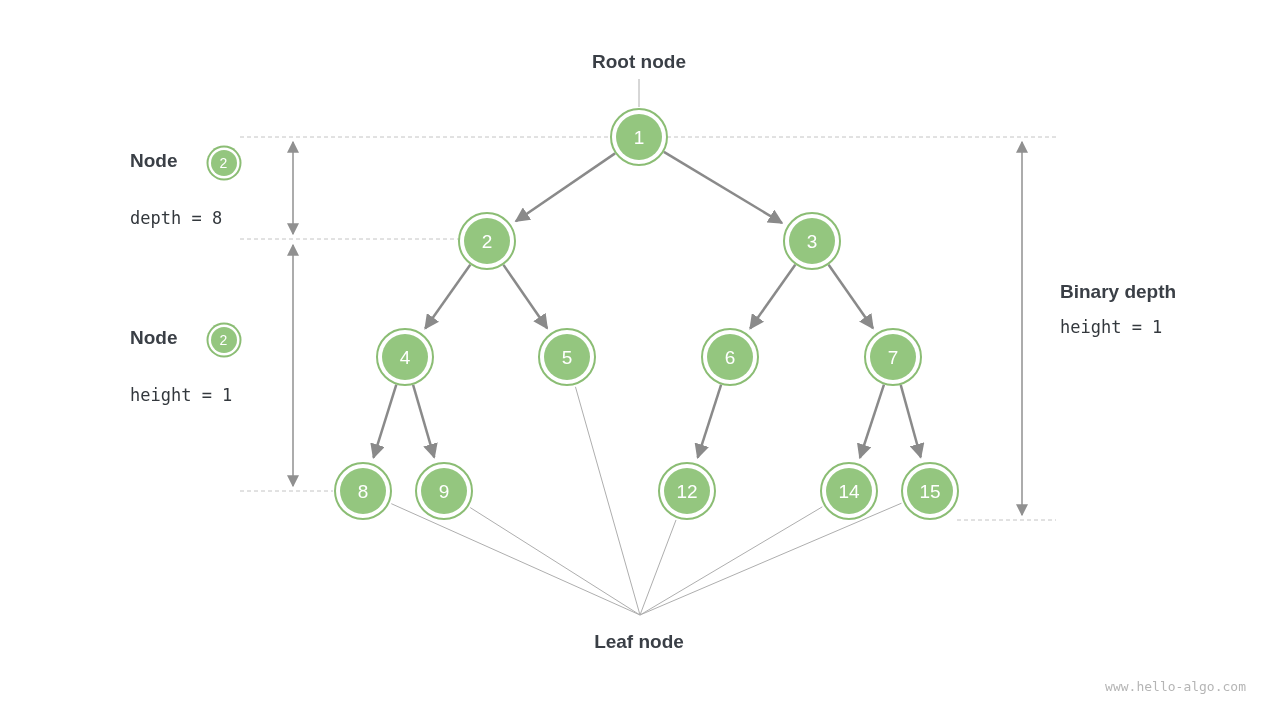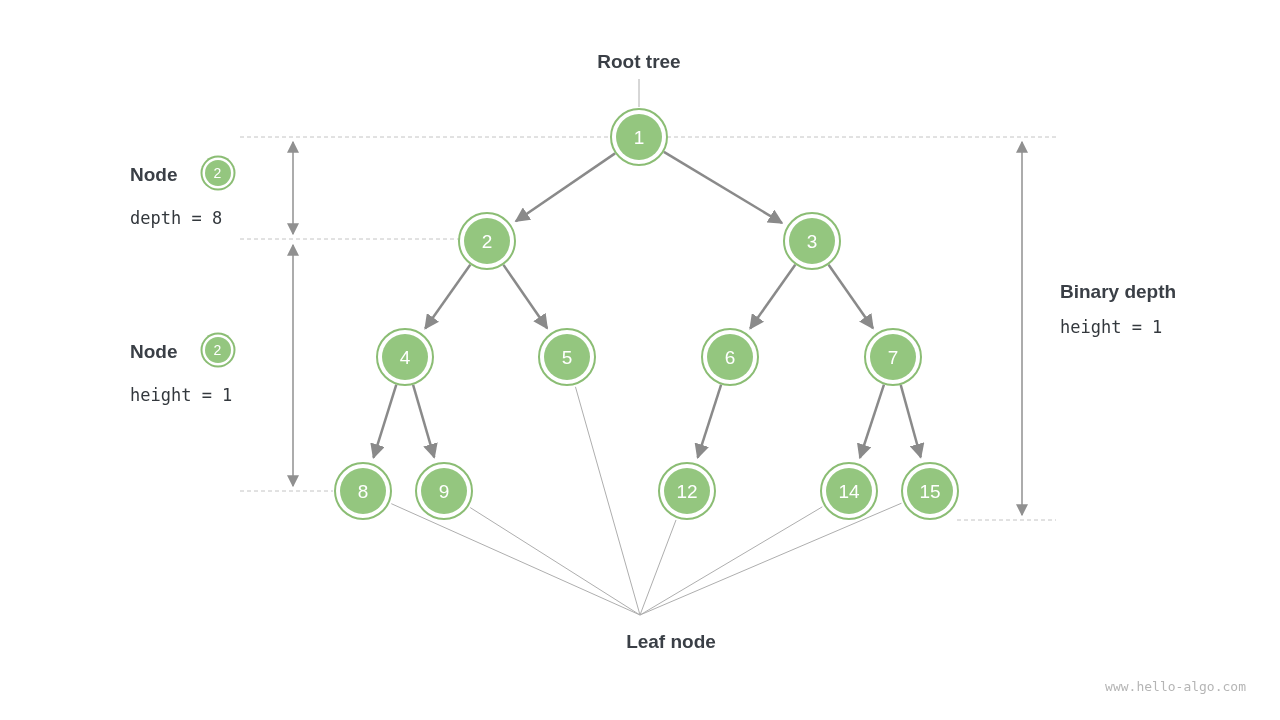--- a/index.html
+++ b/index.html
@@ -10,21 +10,21 @@
   svg.diagram { position:absolute; left:0; top:0; }
   .label-bold {
     position:absolute; font-weight:700; font-size:19px; color:#3a3f46;
     white-space:nowrap;
   }
   .centered { transform:translateX(-50%); }
   .label-mono {
     position:absolute; font-family:"DejaVu Sans Mono", monospace;
     font-size:17px; color:#33383d; white-space:nowrap;
   }
-  .annot { position:absolute; display:flex; align-items:flex-end; gap:22px; height:36px; }
+  .annot { position:absolute; display:flex; align-items:flex-start; gap:28px; height:36px; }
   .annot .label-bold-inline { font-weight:700; font-size:19px; color:#3a3f46; }
   .mini-node {
     width:26px; height:26px; border-radius:50%;
     background:#94c67f;
     box-shadow:0 0 0 2.5px #ffffff, 0 0 0 4.5px #8bbd74;
     color:#ffffff; font-size:14px;
     display:flex; align-items:center; justify-content:center;
     margin-left:5px;
   }
   .watermark {
@@ -132,23 +132,23 @@
           <text x="849" y="491" dy="0.36em" text-anchor="middle" fill="#ffffff" font-size="19" font-family="&quot;Liberation Sans&quot;, sans-serif">14</text>
         </g>
         <g>
           <circle cx="930" cy="491" r="28" fill="#ffffff" stroke="#8bbd74" stroke-width="2"></circle>
           <circle cx="930" cy="491" r="23" fill="#94c67f"></circle>
           <text x="930" y="491" dy="0.36em" text-anchor="middle" fill="#ffffff" font-size="19" font-family="&quot;Liberation Sans&quot;, sans-serif">15</text>
         </g>
       </g>
   </svg>
 
-  <div class="label-bold centered" style="left:639px; top:51px;">Root tree</div>
+  <div class="label-bold centered" style="left:639px; top:51px;">Root node</div>
 
-  <div class="label-bold centered" style="left:671px; top:631px;">Leaf node</div>
+  <div class="label-bold centered" style="left:639px; top:631px;">Leaf node</div>
 
   <div class="annot" style="left:130px; top:150px;">
     <span class="label-bold-inline">Node</span>
     <span class="mini-node">
       <span>2</span>
     </span>
   </div>
   <div class="label-mono" style="left:130px; top:208px;">depth = 8</div>
 
   <div class="annot" style="left:130px; top:327px;">

